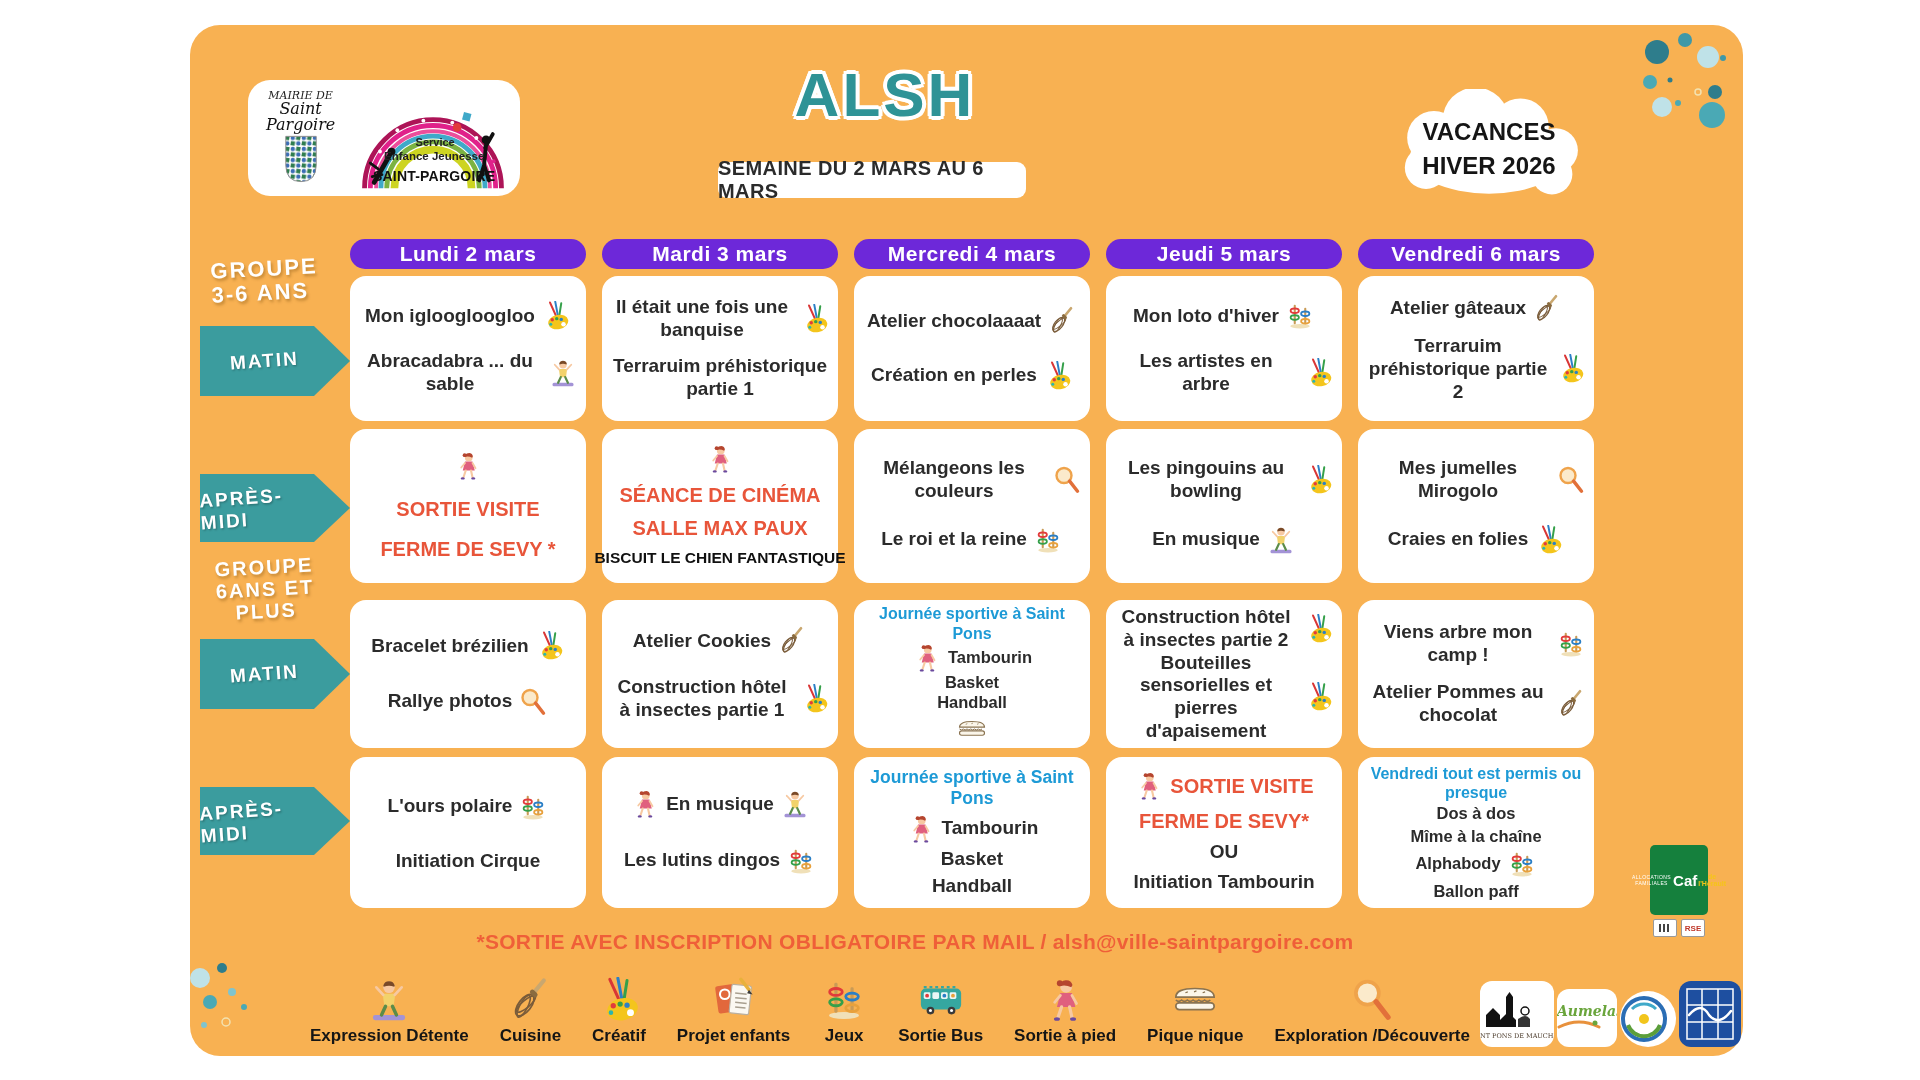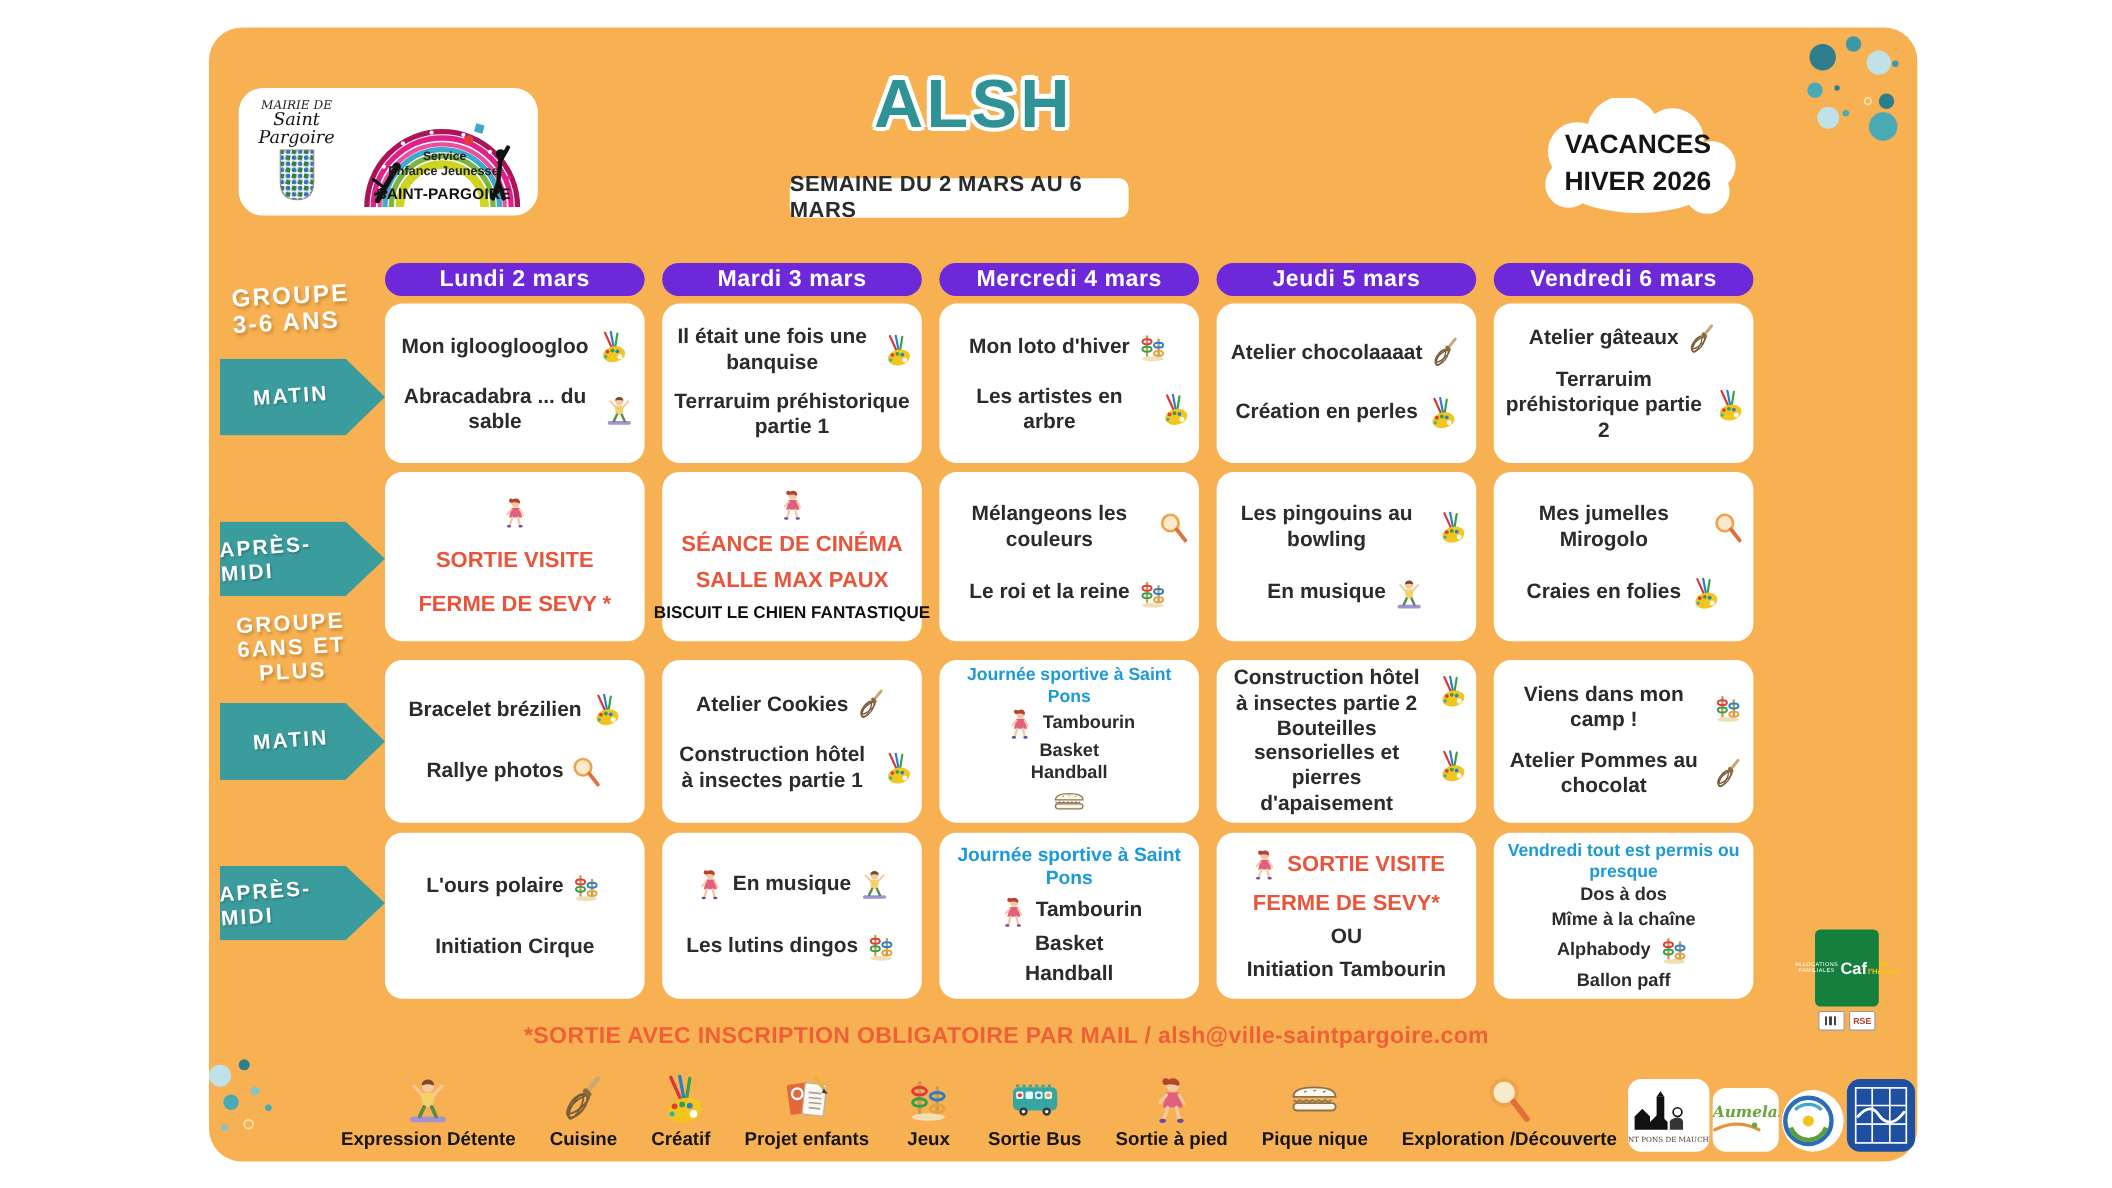--- a/index.html
+++ b/index.html
@@ -1,21 +1,21 @@
 <!DOCTYPE html>
 <html lang="fr"><head>
 <meta charset="utf-8">
 <style>
   html,body{margin:0;padding:0;}
   body{width:1920px;height:1080px;background:#ffffff;position:relative;overflow:hidden;
        font-family:"Liberation Sans", sans-serif;}
   .poster{position:absolute;left:190px;top:25px;width:1553px;height:1031px;
           background:#F8B152;border-radius:30px;}
   
-  .logo-box{position:absolute;left:27px;top:55px;width:272px;height:116px;background:#fff;
+  .logo-box{position:absolute;left:58px;top:55px;width:272px;height:116px;background:#fff;
             border-radius:22px;display:flex;align-items:center;padding:4px 8px;box-sizing:border-box;gap:4px;}
   .logo-left{width:92px;text-align:center;line-height:1;}
   .logo-mairie{font-family:"DejaVu Serif",serif;font-style:italic;font-size:11px;color:#222;}
   .logo-town{font-family:"DejaVu Serif",serif;font-style:italic;font-size:16px;color:#111;}
   .crest{width:34px;height:48px;margin-top:2px;}
   .rainbow-wrap{position:relative;width:168px;height:108px;}
   .rainbow{position:absolute;left:0;top:0;width:168px;height:108px;}
   .svc1{position:absolute;left:38px;top:52px;width:96px;text-align:center;font-size:11px;font-weight:700;color:#222;}
   .svc2{position:absolute;left:22px;top:66px;width:126px;text-align:center;font-size:11.5px;font-weight:700;color:#222;}
   .svc3{position:absolute;left:14px;top:84px;width:142px;text-align:center;font-size:14px;font-weight:800;color:#111;letter-spacing:0.2px;}
@@ -314,48 +314,48 @@
           <svg class="ic ic-palette">
             <use href="#sym-palette"></use>
           </svg>
         </div>
         <div class="line">
           <span>Terraruim préhistorique partie 1</span>
         </div>
       </div>
       <div class="cell">
         <div class="line">
+          <span>Atelier chocolaaaat</span>
+          <svg class="ic ic-whisk">
+            <use href="#sym-whisk"></use>
+          </svg>
+        </div>
+        <div class="line">
+          <span>Création en perles</span>
+          <svg class="ic ic-palette">
+            <use href="#sym-palette"></use>
+          </svg>
+        </div>
+      </div>
+      <div class="cell">
+        <div class="line">
           <span>Mon loto d'hiver</span>
           <svg class="ic ic-rings">
             <use href="#sym-rings"></use>
           </svg>
         </div>
         <div class="line">
           <span>Les artistes en arbre</span>
           <svg class="ic ic-palette">
             <use href="#sym-palette"></use>
           </svg>
         </div>
       </div>
       <div class="cell">
         <div class="line">
-          <span>Atelier chocolaaaat</span>
-          <svg class="ic ic-whisk">
-            <use href="#sym-whisk"></use>
-          </svg>
-        </div>
-        <div class="line">
-          <span>Création en perles</span>
-          <svg class="ic ic-palette">
-            <use href="#sym-palette"></use>
-          </svg>
-        </div>
-      </div>
-      <div class="cell">
-        <div class="line">
           <span>Atelier gâteaux</span>
           <svg class="ic ic-whisk">
             <use href="#sym-whisk"></use>
           </svg>
         </div>
         <div class="line">
           <span>Terraruim préhistorique partie 2</span>
           <svg class="ic ic-palette">
             <use href="#sym-palette"></use>
           </svg>
@@ -495,21 +495,21 @@
         </div>
         <div class="line">
           <span>Bouteilles sensorielles et pierres d'apaisement</span>
           <svg class="ic ic-palette">
             <use href="#sym-palette"></use>
           </svg>
         </div>
       </div>
       <div class="cell">
         <div class="line">
-          <span>Viens dans mon camp !</span>
+          <span>Viens arbre mon camp !</span>
           <svg class="ic ic-rings">
             <use href="#sym-rings"></use>
           </svg>
         </div>
         <div class="line">
           <span>Atelier Pommes au chocolat</span>
           <svg class="ic ic-whisk">
             <use href="#sym-whisk"></use>
           </svg>
         </div>

